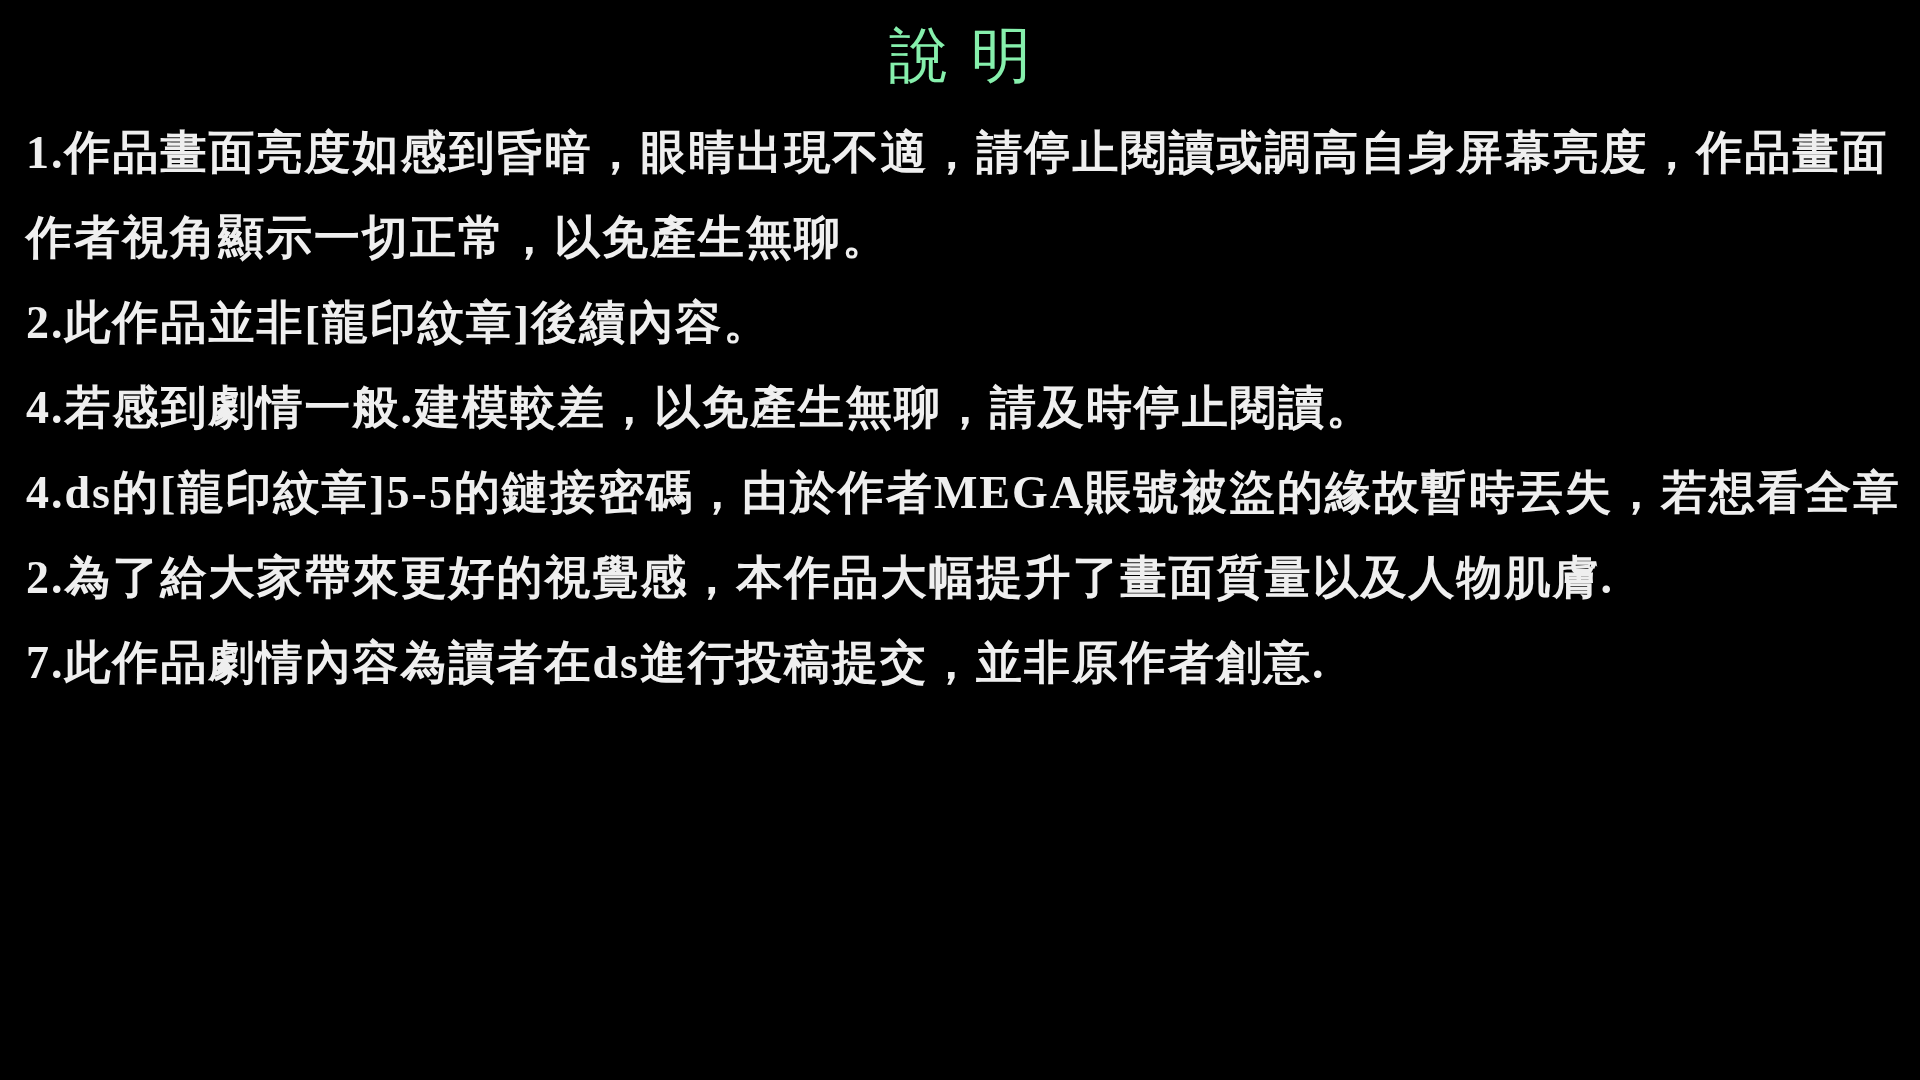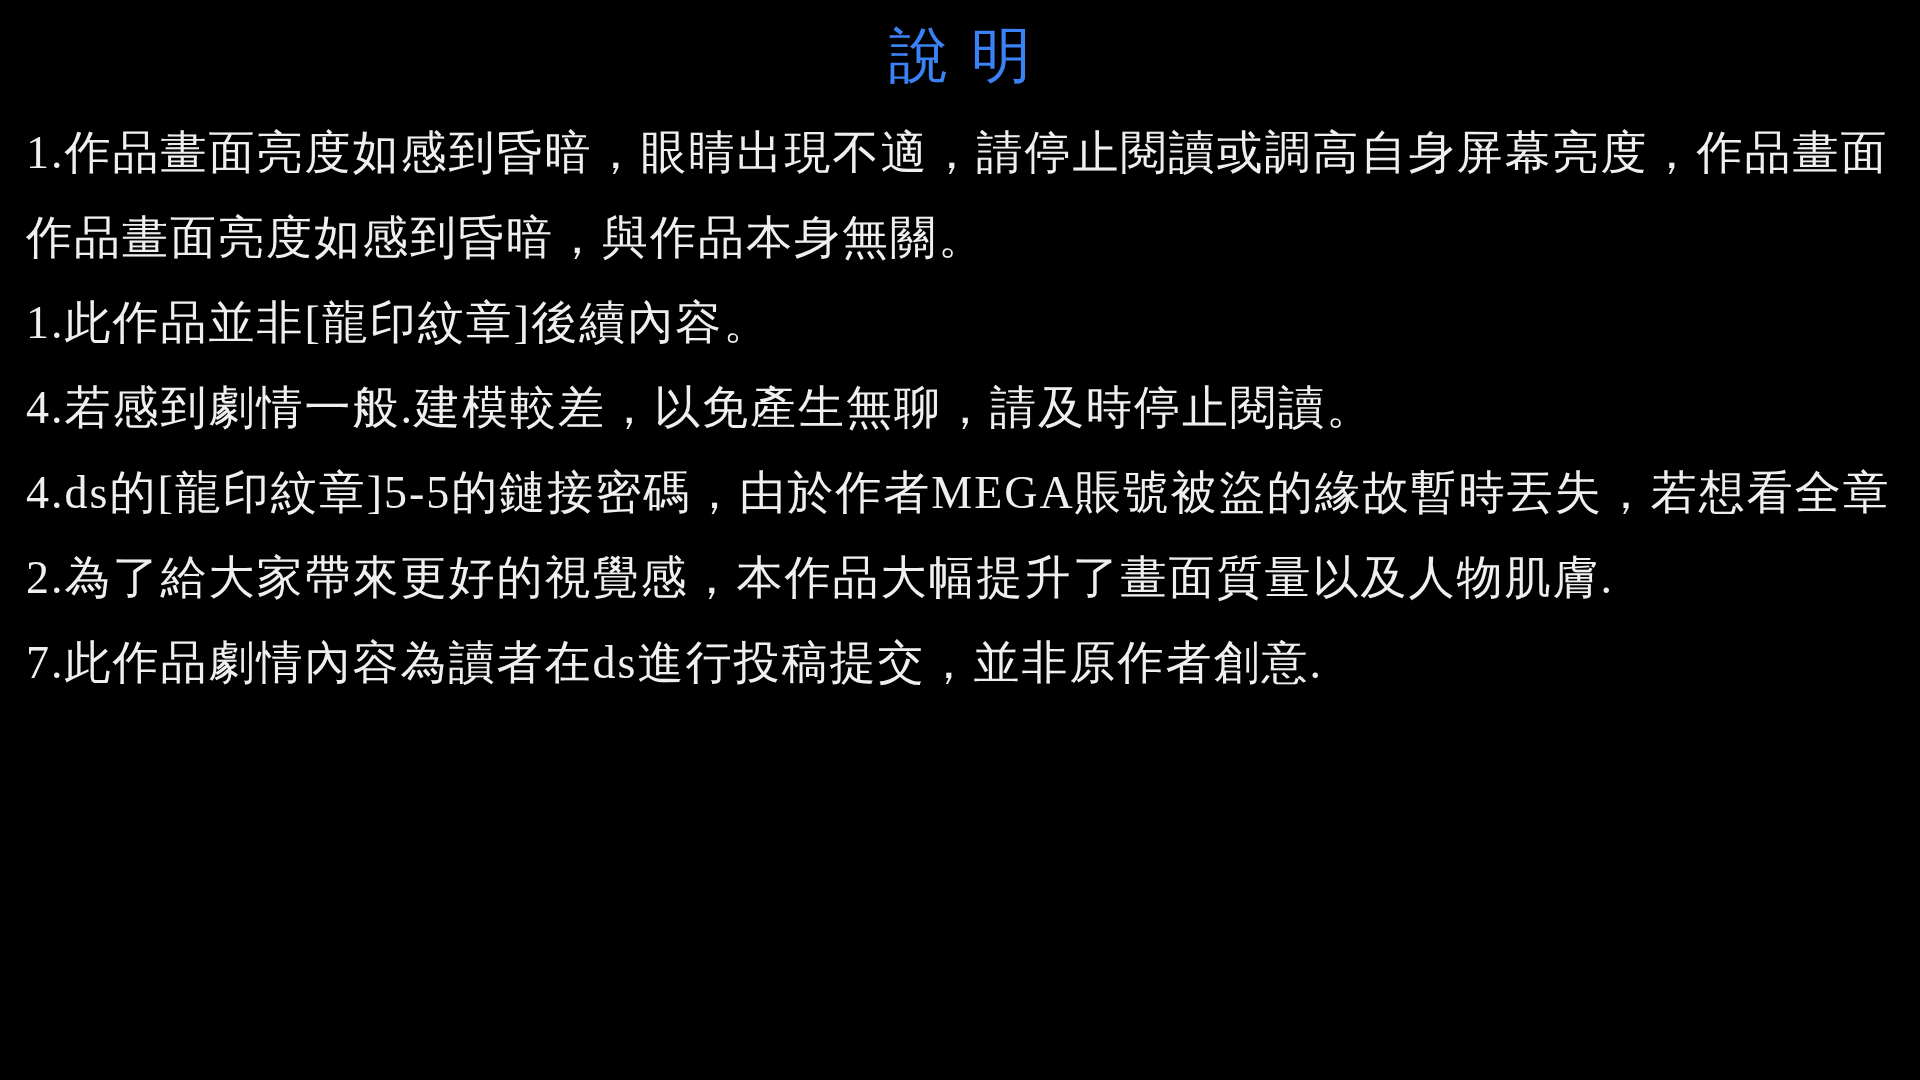--- a/index.html
+++ b/index.html
@@ -23,42 +23,42 @@
     }
     .title {
       text-align: center;
       font-size: 60px;
       font-weight: 400;
       letter-spacing: 22px;
       
       padding-left: 22px;
       margin: 0 0 18px 0;
       line-height: 72px;
-      color: #3b82f6;
+      color: #86efac;
     }
     .notice-lines {
       margin-top: 18px;
     }
     .notice-line {
       font-size: 46px;
       line-height: 85px;
       letter-spacing: 2px;
       white-space: pre;
       color: #efefef;
-      font-weight: 400;
+      font-weight: 700;
     }
   </style>
 </head>
 <body>
 
 <div class="page">
   <h1 class="title">說明</h1>
 
   <div class="notice-lines">
     <div class="notice-line">1.作品畫面亮度如感到昏暗，眼睛出現不適，請停止閱讀或調高自身屏幕亮度，作品畫面</div>
-    <div class="notice-line">作品畫面亮度如感到昏暗，與作品本身無關。</div>
-    <div class="notice-line">1.此作品並非[龍印紋章]後續內容。</div>
+    <div class="notice-line">作者視角顯示一切正常，以免產生無聊。</div>
+    <div class="notice-line">2.此作品並非[龍印紋章]後續內容。</div>
     <div class="notice-line">4.若感到劇情一般.建模較差，以免產生無聊，請及時停止閱讀。</div>
     <div class="notice-line">4.ds的[龍印紋章]5-5的鏈接密碼，由於作者MEGA賬號被盜的緣故暫時丟失，若想看全章</div>
     <div class="notice-line">2.為了給大家帶來更好的視覺感，本作品大幅提升了畫面質量以及人物肌膚.</div>
     <div class="notice-line">7.此作品劇情內容為讀者在ds進行投稿提交，並非原作者創意.</div>
   </div>
 </div>
 
 </body></html>

